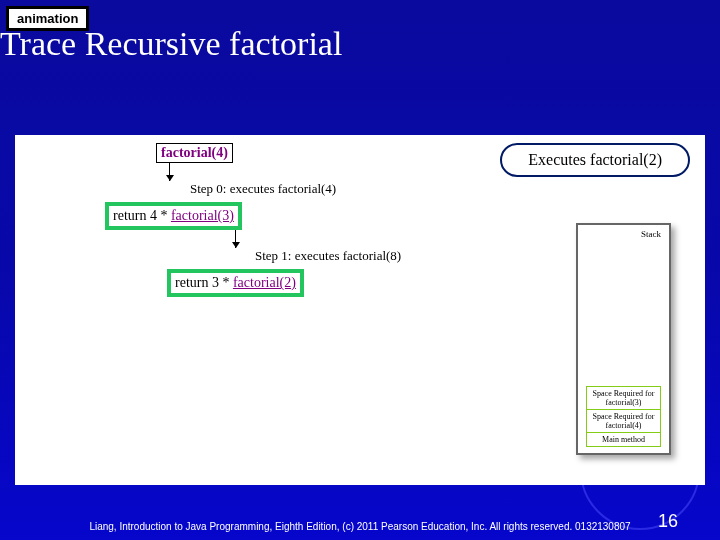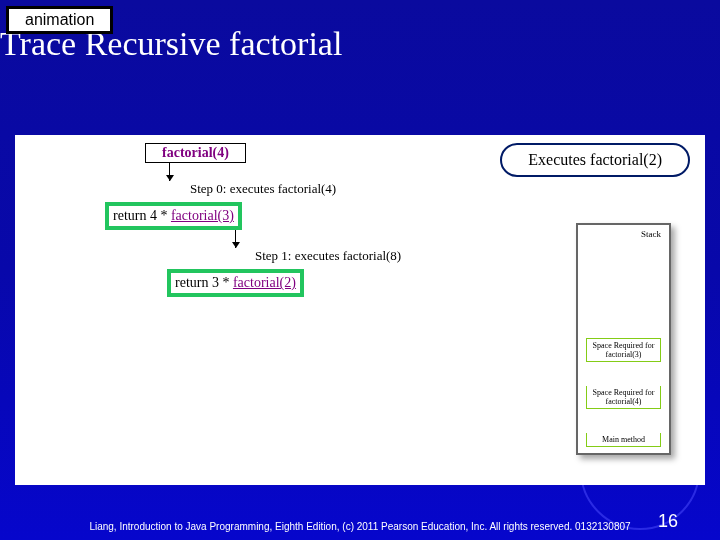--- a/index.html
+++ b/index.html
@@ -10,23 +10,23 @@
     font-family: Arial, sans-serif;
     position: relative;
     overflow: hidden;
   }
   .animation-badge {
     position: absolute;
     top: 6px;
     left: 6px;
     background: #fff;
     border: 3px solid #000;
-    padding: 2px 16px;
-    font-size: 16px;
-    font-weight: normal;
+    padding: 2px 8px;
+    font-size: 13px;
+    font-weight: bold;
     z-index: 5;
   }
   .title {
     position: absolute;
     top: 25px;
     left: 0;
     width: 100%;
     color: #fff;
     font-family: 'Times New Roman', serif;
     font-size: 34px;
@@ -60,21 +60,21 @@
     z-index: 2;
   }
   .diagram {
     position: absolute;
     top: 8px;
     left: 130px;
     font-family: 'Times New Roman', serif;
     font-size: 14px;
     line-height: 1.3;
   }
-  .diagram .call0 { color: #800080; font-weight: bold; border: 1px solid #000; padding: 0 16px; display: inline-block; }
+  .diagram .call0 { color: #800080; font-weight: bold; border: 1px solid #000; padding: 0 4px; display: inline-block; margin-left: 11px; }
   .diagram .arrow-down { width: 1px; height: 18px; background: #000; margin-left: 24px; position: relative; }
   .diagram .arrow-down::after { content: ''; position: absolute; bottom: 0; left: -3px; width: 0; height: 0; border-left: 4px solid transparent; border-right: 4px solid transparent; border-top: 6px solid #000; }
   .diagram .step { margin-left: 45px; font-size: 13px; }
   .diagram .box-row { border: 4px solid #22c55e; display: inline-block; padding: 1px 4px; margin-top: 2px; }
   .factorial-link { color: #800080; text-decoration: underline; }
   .stack-panel {
     position: absolute;
     right: 34px;
     top: 88px;
     width: 95px;
@@ -82,21 +82,21 @@
     background: #fff;
     border: 2px solid #666;
     box-shadow: 4px 4px 6px rgba(0,0,0,0.35);
     font-family: 'Times New Roman', serif;
     font-size: 8px;
     text-align: center;
   }
   .stack-label { position: absolute; top: 4px; right: 8px; font-size: 9px; }
   .stack-frames { position: absolute; bottom: 6px; left: 8px; right: 8px; }
   .stack-frame { border: 1px solid #84cc16; padding: 2px 2px; margin-top: 0; }
-  .stack-frame + .stack-frame { border-top: none; margin-top: 24px; }
+  .stack-frame + .stack-frame { border-top: none; }
   .footer {
     position: absolute;
     bottom: 8px;
     left: 0;
     width: 100%;
     text-align: center;
     color: #fff;
     font-size: 10px;
   }
   .page-num {

